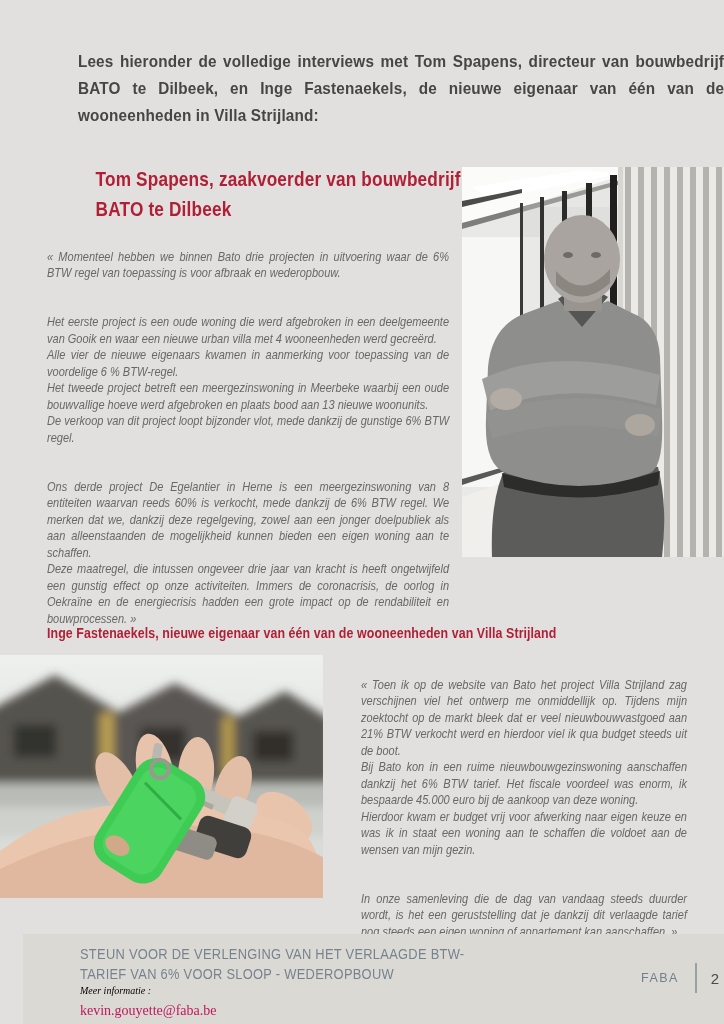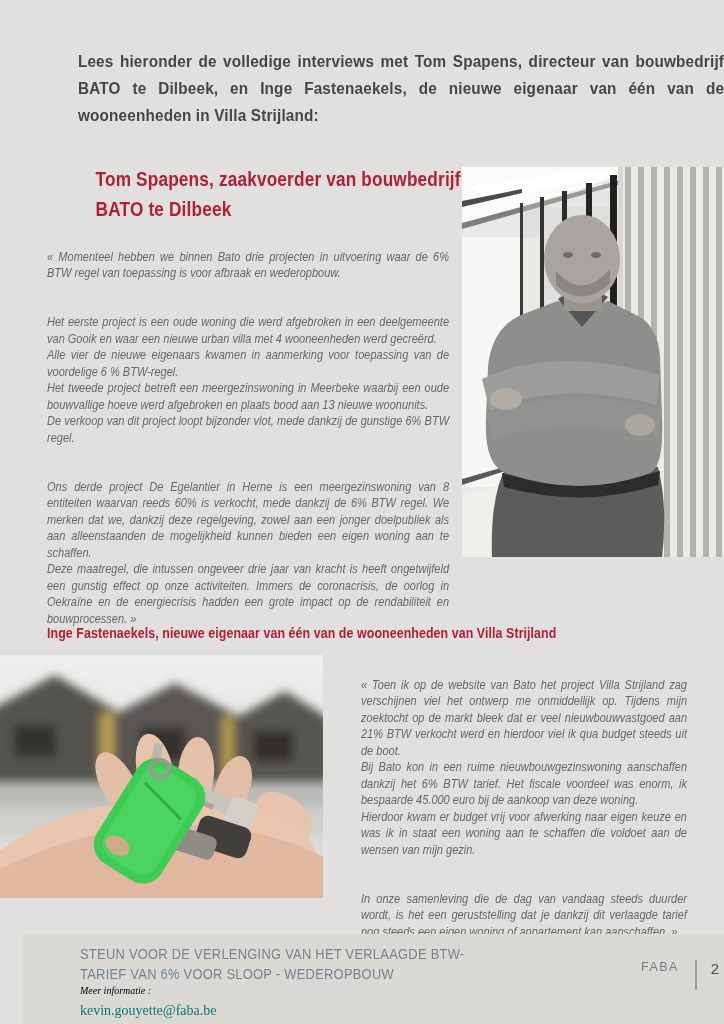--- a/index.html
+++ b/index.html
@@ -38,25 +38,25 @@
     position:absolute;left:57px;top:10px;width:420px;
     font-size:14px;line-height:20px;color:#76838f;letter-spacing:.3px;
     white-space:pre-line;transform:scaleX(.92);transform-origin:0 0;
   }
   .info-label{
     position:absolute;left:57px;top:51px;
     font-family:"Liberation Serif",serif;font-size:10px;color:#000000;font-style:italic;
   }
   .email{
     position:absolute;left:57px;top:69px;
-    font-family:"Liberation Serif",serif;font-size:14px;color:#0f766e;
+    font-family:"Liberation Serif",serif;font-size:14px;color:#be185d;
   }
   .brand-block{
     position:absolute;right:28px;top:26px;height:36px;
-    display:flex;
+    display:flex;align-items:center;
   }
   .brand{font-size:12.5px;letter-spacing:1.4px;color:#72808c;}
   .v-divider{width:2px;height:30px;background:#98a1a7;margin:0 14px 0 16px;}
   .page-num{font-size:15px;color:#4b4b4b;}
 </style>
 </head>
 <body>
 
 <div class="page">
 

